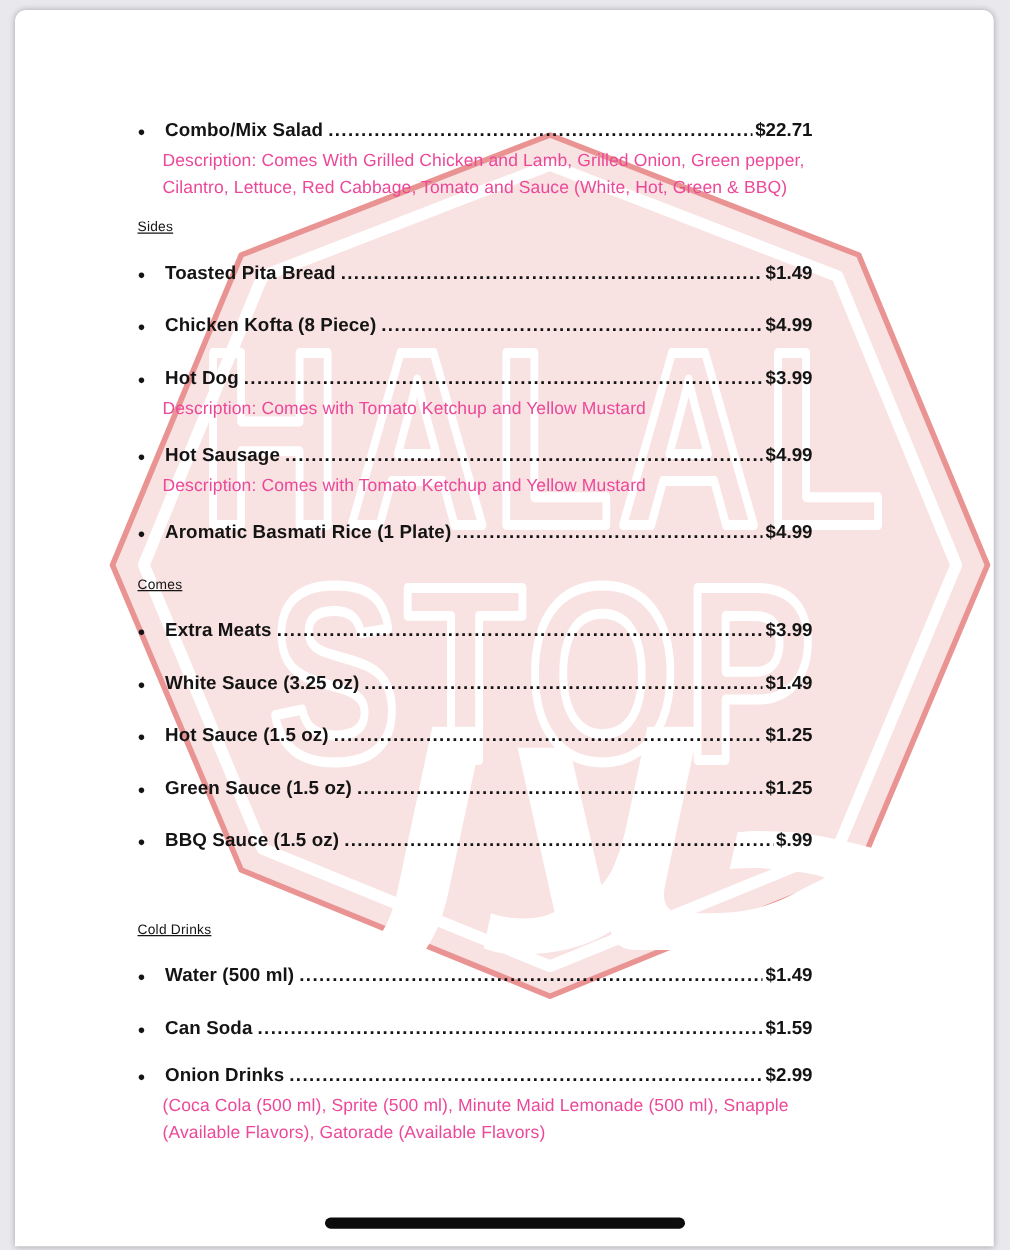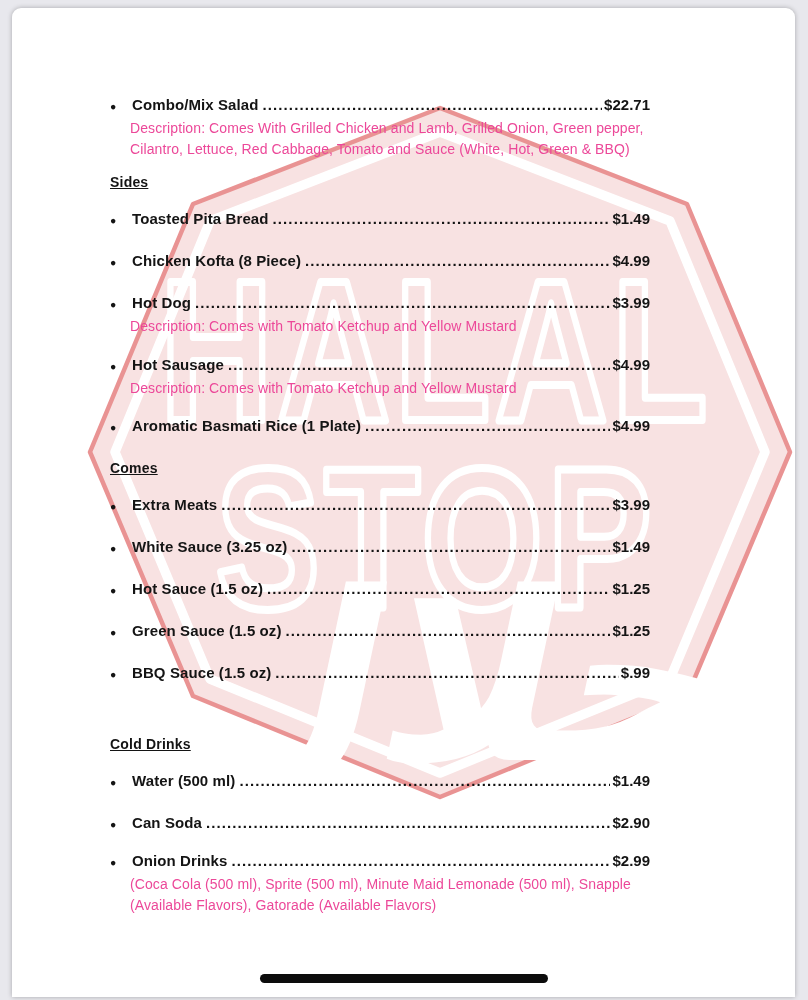--- a/index.html
+++ b/index.html
@@ -18,21 +18,21 @@
   .watermark{
     position:absolute;left:0;top:0;width:783px;height:989px;z-index:0;
     pointer-events:none;
   }
   .content{
     position:relative;z-index:1;
     padding:88px 145px 0 98px;
     color:#141414;
   }
   .section-header{
-    font-weight:bold;font-size:14px;line-height:18px;
+    font-weight:normal;font-size:11px;line-height:18px;
     text-decoration:underline;letter-spacing:.2px;
     margin-top:23px;
   }
   .section-header.mt-sm{margin-top:14px;}
   .section-header.mt-xl{margin-top:52px;}
   .item{
     display:flex;align-items:baseline;
     font-weight:bold;font-size:15px;line-height:17px;
     margin-top:23px;white-space:nowrap;
   }
@@ -169,21 +169,21 @@
       <span class="bullet">●</span>
       <span class="name">Water (500 ml)</span>
       <span class="dots">..........................................................................................................................................................................................................</span>
       <span class="price">$1.49</span>
     </div>
 
     <div class="item">
       <span class="bullet">●</span>
       <span class="name">Can Soda</span>
       <span class="dots">..........................................................................................................................................................................................................</span>
-      <span class="price">$2.90</span>
+      <span class="price">$1.59</span>
     </div>
 
     <div class="item after-desc">
       <span class="bullet">●</span>
       <span class="name">Onion Drinks</span>
       <span class="dots">..........................................................................................................................................................................................................</span>
       <span class="price">$2.99</span>
     </div>
     <div class="desc">(Coca Cola (500 ml), Sprite (500 ml), Minute Maid Lemonade (500 ml), Snapple (Available Flavors), Gatorade (Available Flavors)</div>
 

